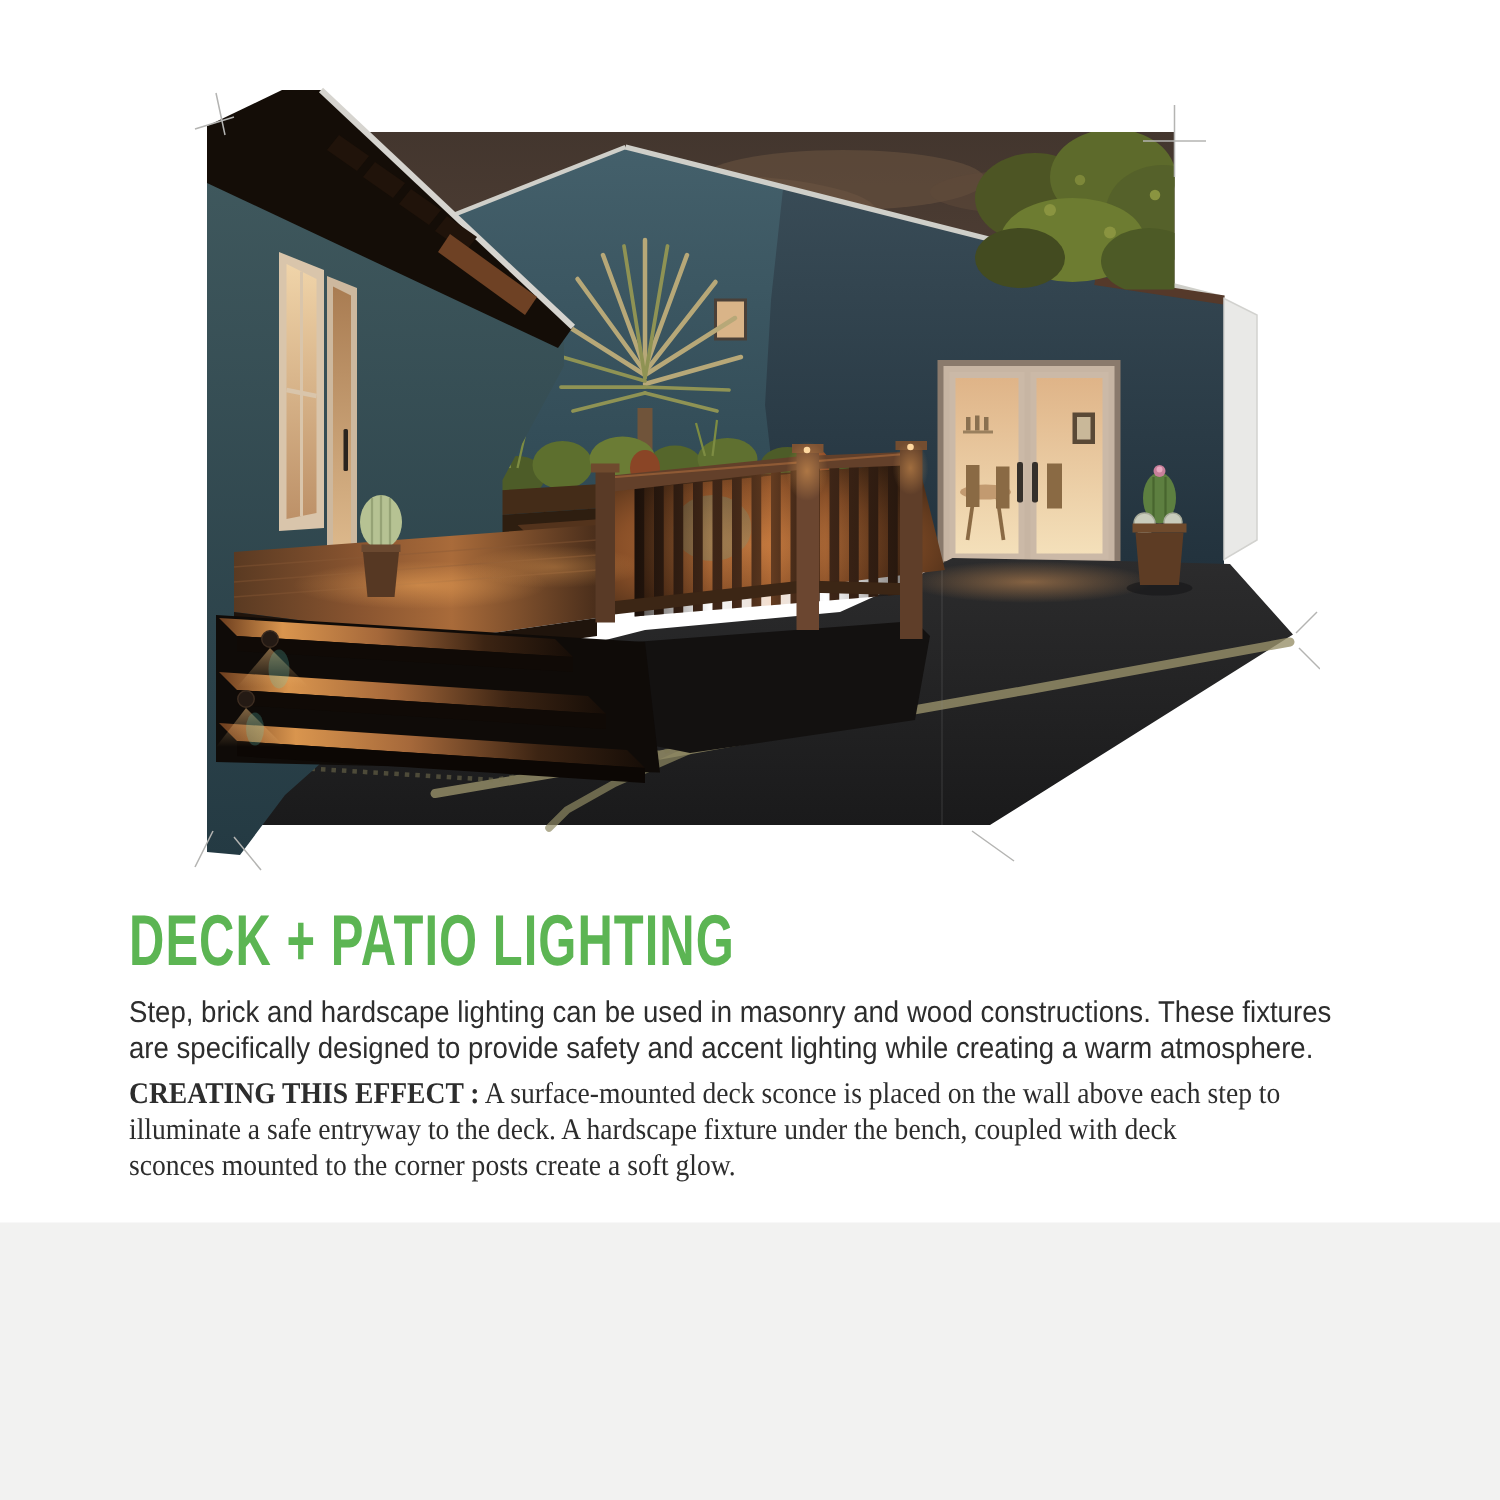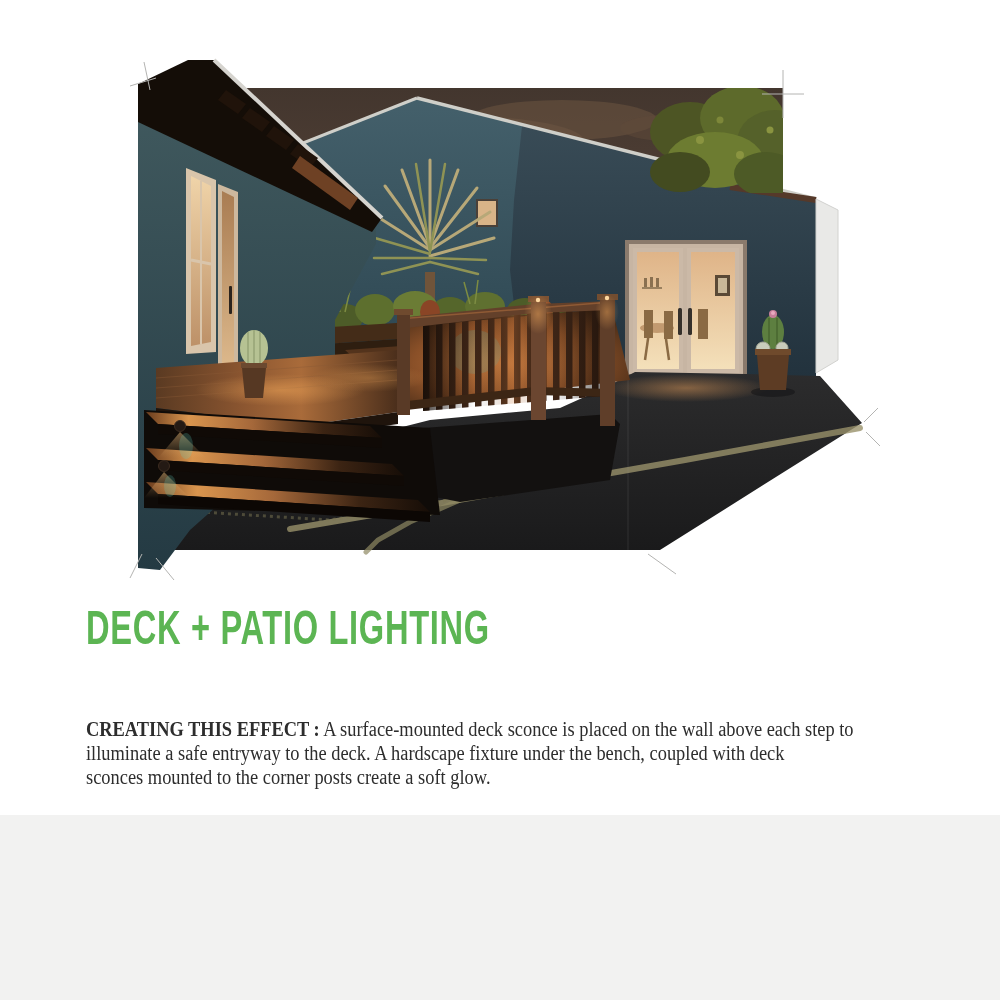--- a/index.html
+++ b/index.html
@@ -347,20 +347,24 @@
       <line x1="734" y1="362" x2="748" y2="348"></line>
         <line x1="736" y1="372" x2="750" y2="386"></line>
       <line x1="518" y1="494" x2="546" y2="514"></line>
       <line x1="12" y1="494" x2="0" y2="518"></line>
         <line x1="26" y1="498" x2="44" y2="520"></line>
     </g>
   </svg>
 
   <h1 class="heading">DECK + PATIO LIGHTING</h1>
 
+  <div class="para p1">
+    <div class="bodyline">Step, brick and hardscape lighting can be used in masonry and wood constructions. These fixtures</div>
+    <div class="bodyline">are specifically designed to provide safety and accent lighting while creating a warm atmosphere.</div>
+  </div>
 
   <div class="para p2">
     <div class="bodyline"><span class="lead">CREATING THIS EFFECT :</span><span> A surface-mounted deck sconce is placed on the wall above each step to</span></div>
     <div class="bodyline">illuminate a safe entryway to the deck. A hardscape fixture under the bench, coupled with deck</div>
     <div class="bodyline">sconces mounted to the corner posts create a soft glow.</div>
   </div>
 
   <footer class="band">
     
     

